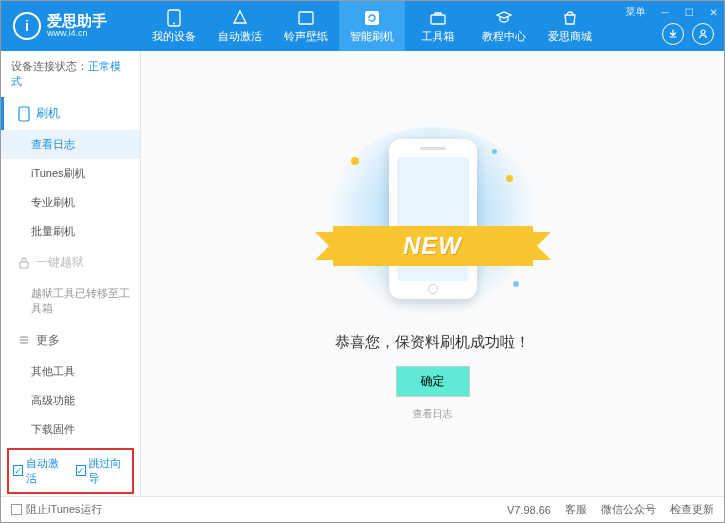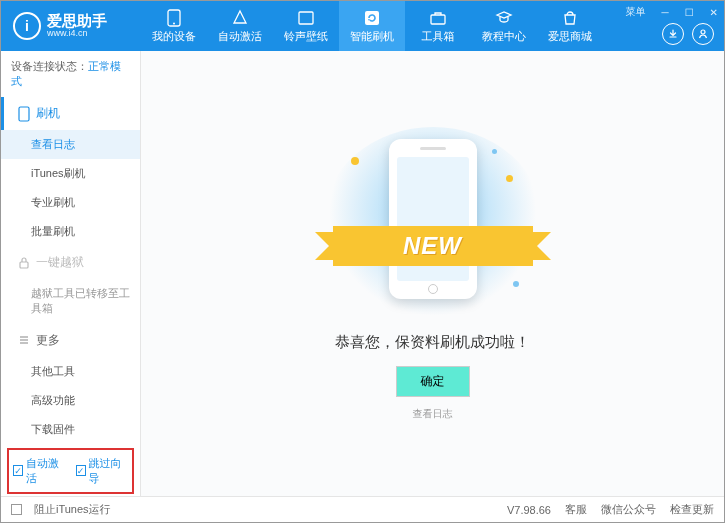--- a/index.html
+++ b/index.html
@@ -53,21 +53,21 @@
 .ribbon-text { color: #fff; font-weight: 900; font-size: 24px; font-style: italic; letter-spacing: 1px; text-shadow: 1px 1px 0 #e0a020; }
 .dots { position: absolute; width: 100%; height: 100%; }
 .dot { position: absolute; border-radius: 50%; }
 .msg { margin-top: 16px; font-size: 15px; color: #333; }
 .ok-btn { margin-top: 14px; padding: 6px 24px; border: 1px solid #ccc; background: #5eead4; font-size: 12px; cursor: pointer; }
 .log-link { margin-top: 10px; font-size: 10px; color: #999; cursor: pointer; }
 
 
 .footer { height: 26px; border-top: 1px solid #e5e5e5; display: flex; align-items: center; padding: 0 10px; font-size: 11px; color: #666; gap: 14px; }
 .footer .spacer { flex: 1; }
-.footer-chk { display: flex; align-items: center; gap: 12px; cursor: pointer; }
+.footer-chk { display: flex; align-items: center; gap: 4px; cursor: pointer; }
 .footer-chk-box { width: 11px; height: 11px; border: 1px solid #999; }
 .footer-link { cursor: pointer; }
 
 svg { display: block; }
 </style>
 </head>
 <body>
 
 <div class="app">
 

